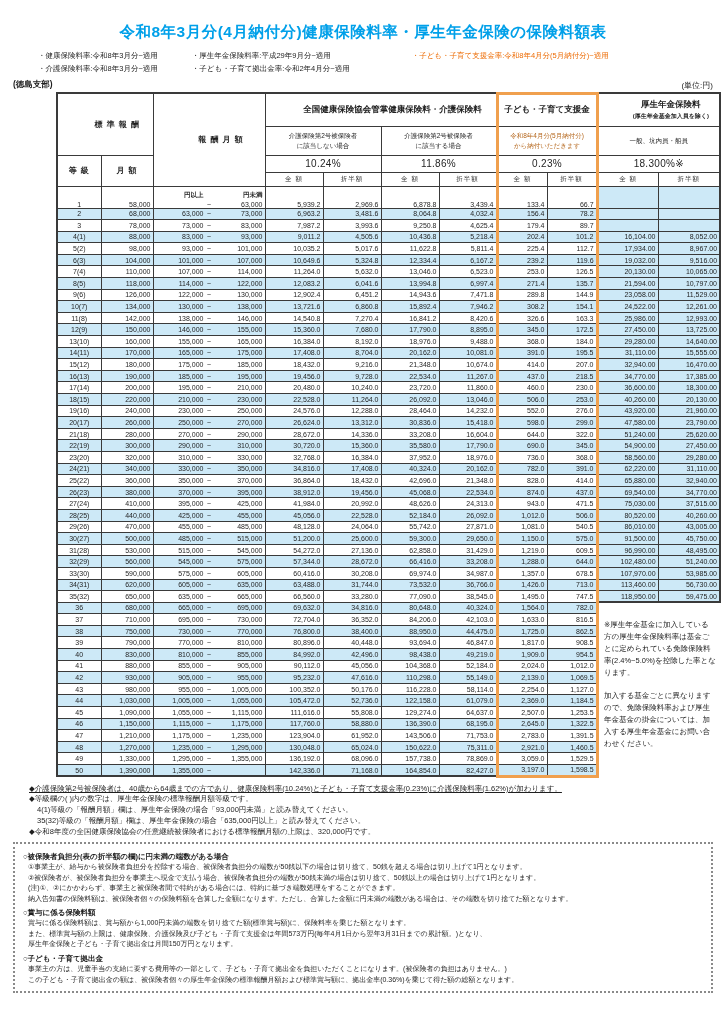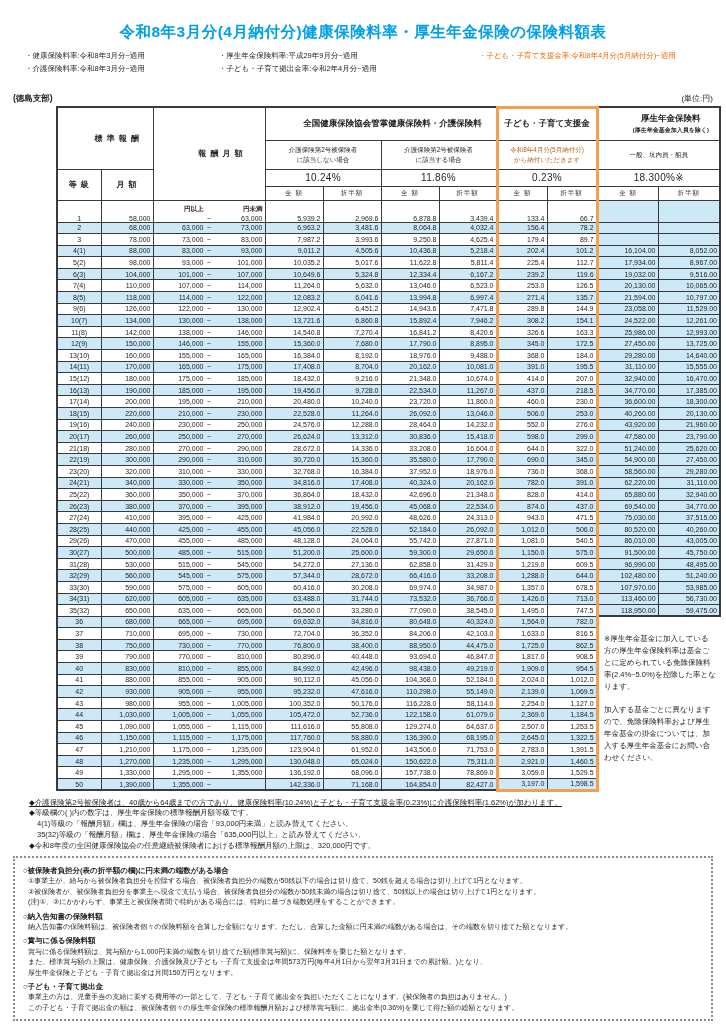--- a/index.html
+++ b/index.html
@@ -15,26 +15,26 @@
   body{
     width:726px;height:1024px;background:#ffffff;color:var(--ink);
     font-family:"Liberation Sans","DejaVu Sans",sans-serif;
     -webkit-font-smoothing:antialiased;
   }
   .page{width:726px;height:1024px;padding:22px 13px 0 13px;overflow:hidden;}
   .title{
     text-align:center;color:var(--title-blue);font-size:15.5px;font-weight:bold;
     margin:0 0 7px 0;letter-spacing:.5px;
   }
-  .subtitles{display:flex;font-size:7.5px;line-height:1.7;margin-left:12px;gap:40px;}
+  .subtitles{display:flex;font-size:7.5px;line-height:1.7;margin-left:25px;}
   .sub-col{white-space:nowrap;}
   .sub-col.c2{margin-left:34px;}
   .sub-col.c3{margin-left:62px;color:var(--accent-orange);}
-  .branch-row{display:flex;justify-content:space-between;align-items:flex-start;
-    font-size:8.5px;margin-top:17px;margin-bottom:1px;}
+  .branch-row{display:flex;justify-content:space-between;align-items:flex-end;
+    font-size:8.5px;margin-top:3px;margin-bottom:1px;}
   .branch{font-weight:bold;}
   .unit{font-size:8px;}
 
   
   .table-wrap{position:relative;margin-left:43px;}
   table{border-collapse:collapse;table-layout:fixed;width:663px;}
   th,td{border:1px solid var(--line);padding:0;font-weight:normal;vertical-align:middle;overflow:hidden;}
   thead th{text-align:center;}
   thead tr.r1{height:33px;}
   thead tr.r2{height:29px;}
@@ -1148,21 +1148,20 @@
       <div class="fn fn-indent"><span>4(1)等級の「報酬月額」欄は、厚生年金保険の場合「93,000円未満」と読み替えてください。</span></div>
       <div class="fn fn-indent"><span>35(32)等級の「報酬月額」欄は、厚生年金保険の場合「635,000円以上」と読み替えてください。</span></div>
       <div class="fn"><span>◆令和8年度の全国健康保険協会の任意継続被保険者における標準報酬月額の上限は、320,000円です。</span></div>
     </div>
 
   <div class="info-box" id="infobox">
       <div class="info-heading">○被保険者負担分(表の折半額の欄)に円未満の端数がある場合</div>
       <div class="info-line">①事業主が、給与から被保険者負担分を控除する場合、被保険者負担分の端数が50銭以下の場合は切り捨て、50銭を超える場合は切り上げて1円となります。</div>
       <div class="info-line">②被保険者が、被保険者負担分を事業主へ現金で支払う場合、被保険者負担分の端数が50銭未満の場合は切り捨て、50銭以上の場合は切り上げて1円となります。</div>
       <div class="info-line">(注)①、②にかかわらず、事業主と被保険者間で特約がある場合には、特約に基づき端数処理をすることができます。</div>
-      <div class="info-heading">○納入告知書の保険料額</div>
       <div class="info-line">納入告知書の保険料額は、被保険者個々の保険料額を合算した金額になります。ただし、合算した金額に円未満の端数がある場合は、その端数を切り捨てた額となります。</div>
       <div class="info-heading">○賞与に係る保険料額</div>
       <div class="info-line">賞与に係る保険料額は、賞与額から1,000円未満の端数を切り捨てた額(標準賞与額)に、保険料率を乗じた額となります。</div>
       <div class="info-line">また、標準賞与額の上限は、健康保険、介護保険及び子ども・子育て支援金は年間573万円(毎年4月1日から翌年3月31日までの累計額。)となり、</div>
       <div class="info-line">厚生年金保険と子ども・子育て拠出金は月間150万円となります。</div>
       <div class="info-heading">○子ども・子育て拠出金</div>
       <div class="info-line">事業主の方は、児童手当の支給に要する費用等の一部として、子ども・子育て拠出金を負担いただくことになります。(被保険者の負担はありません。)</div>
       <div class="info-line">この子ども・子育て拠出金の額は、被保険者個々の厚生年金保険の標準報酬月額および標準賞与額に、拠出金率(0.36%)を乗じて得た額の総額となります。</div>
     </div>
 

